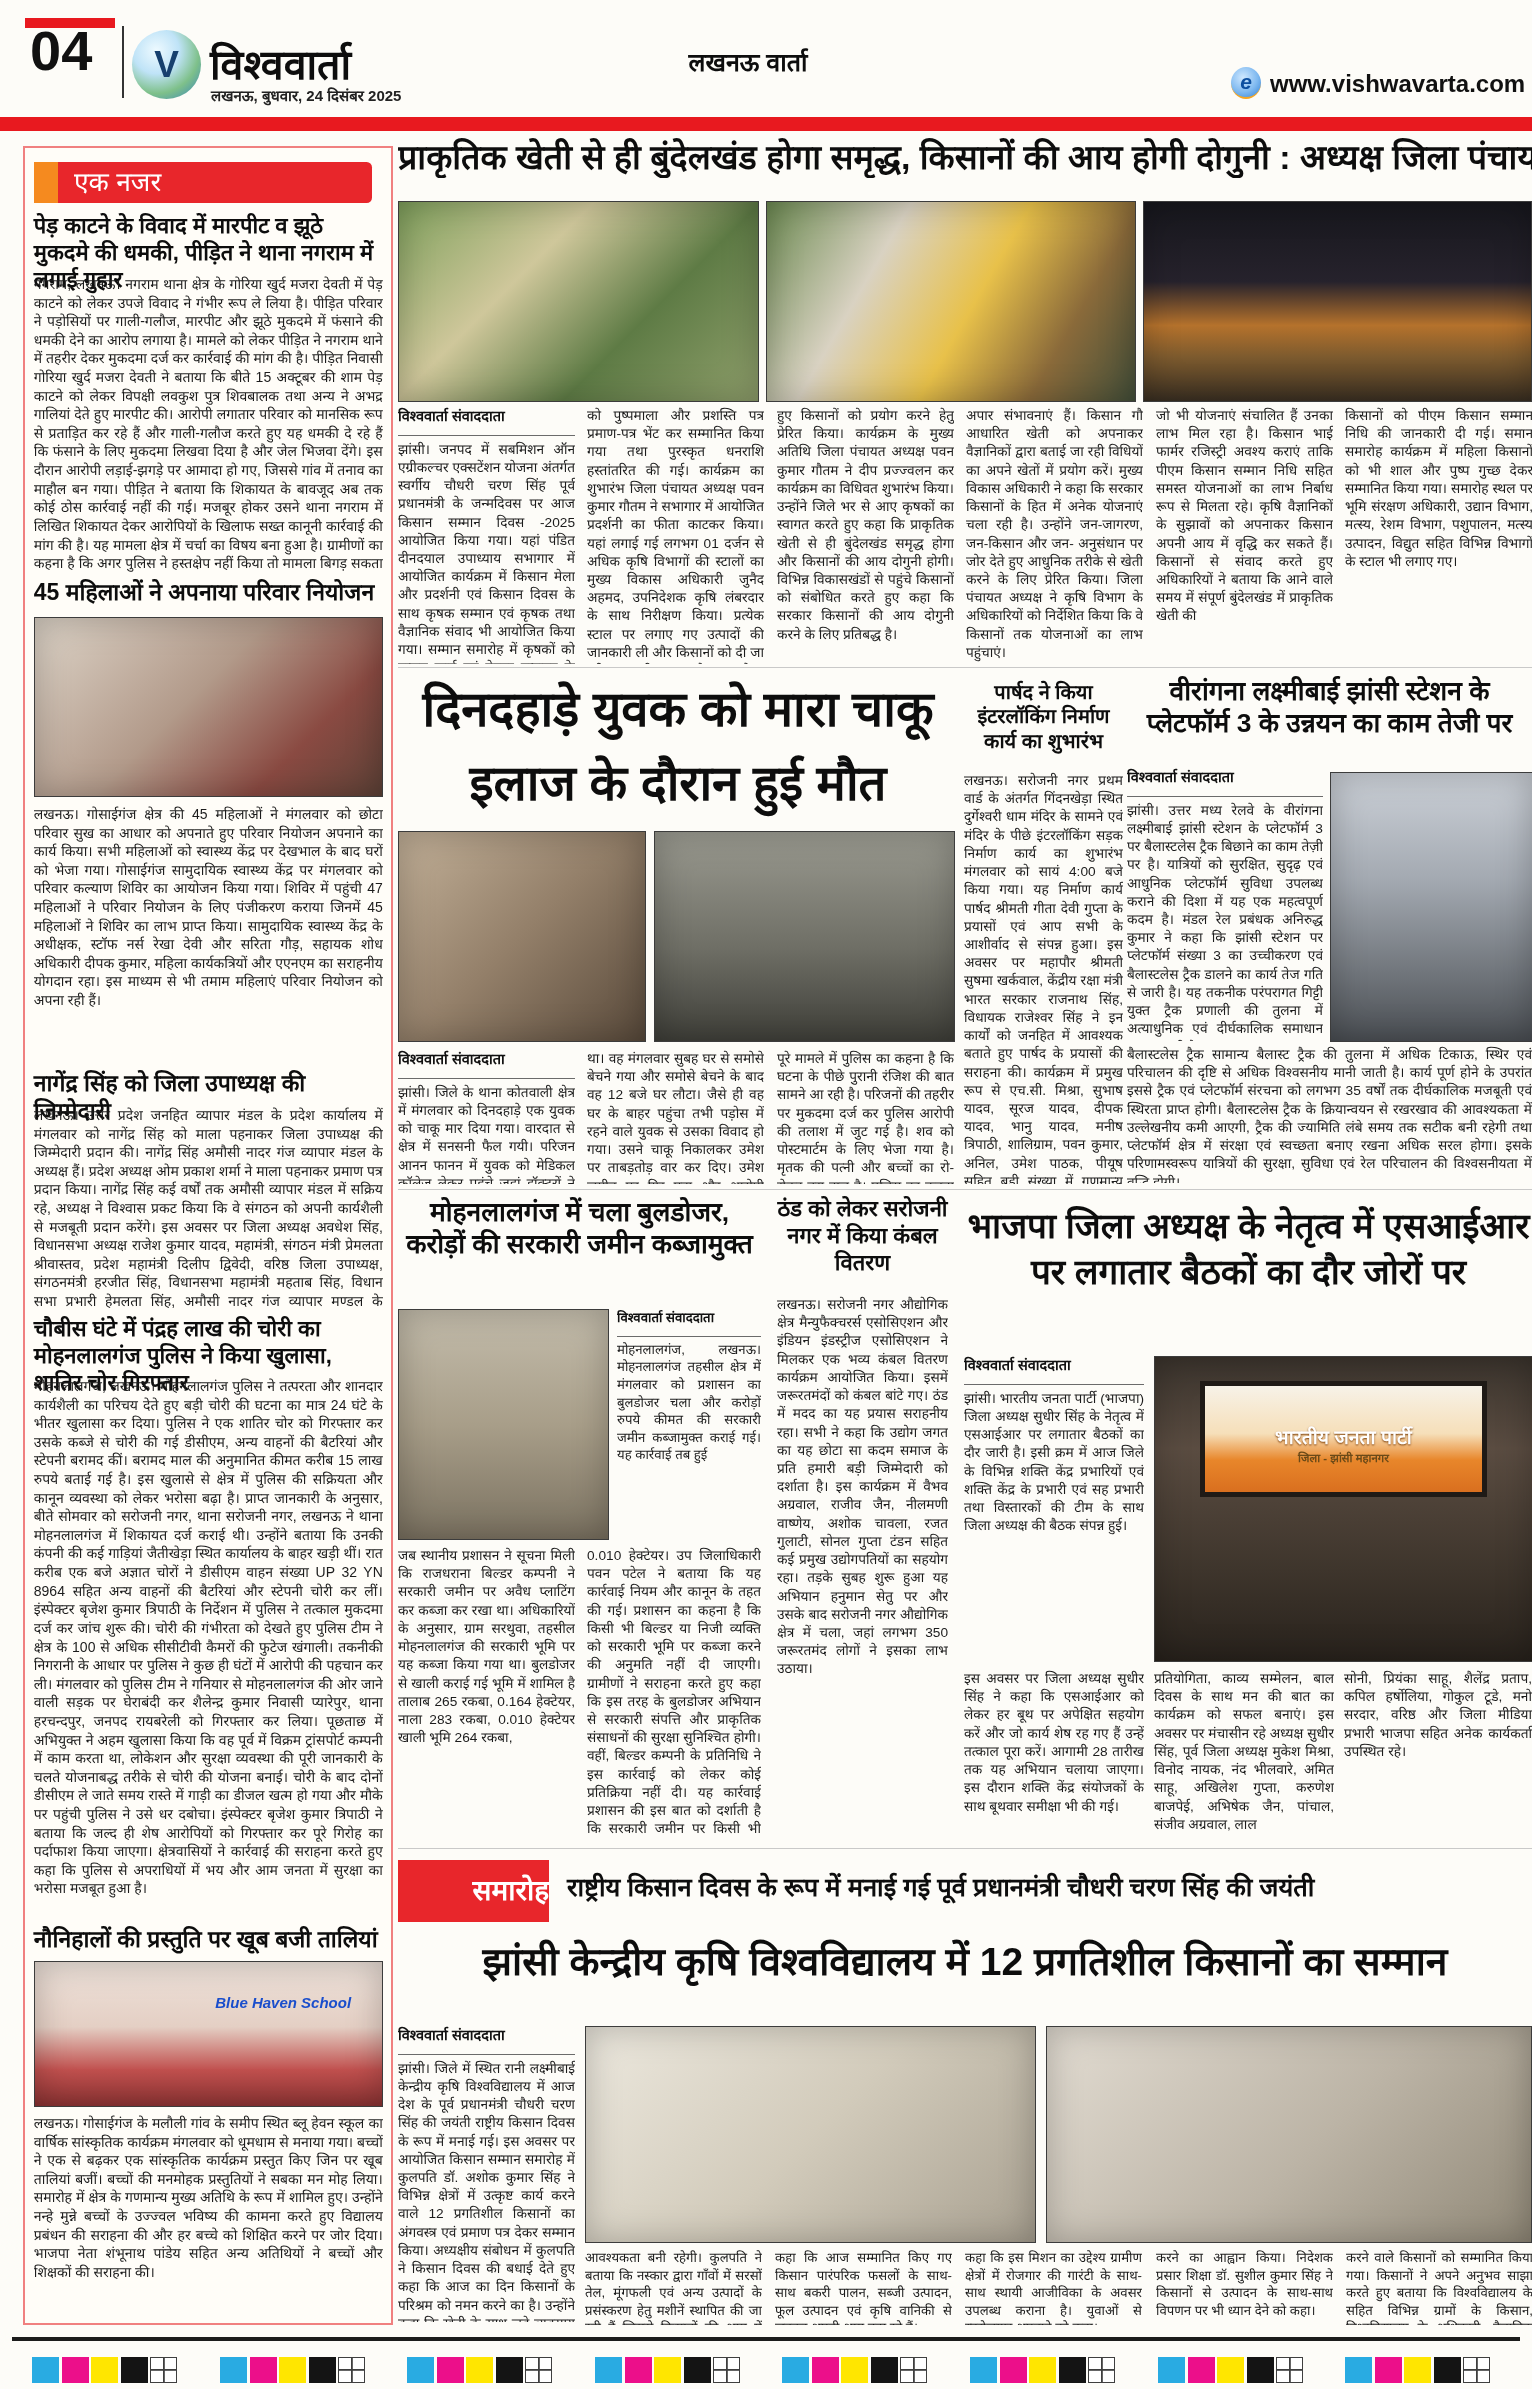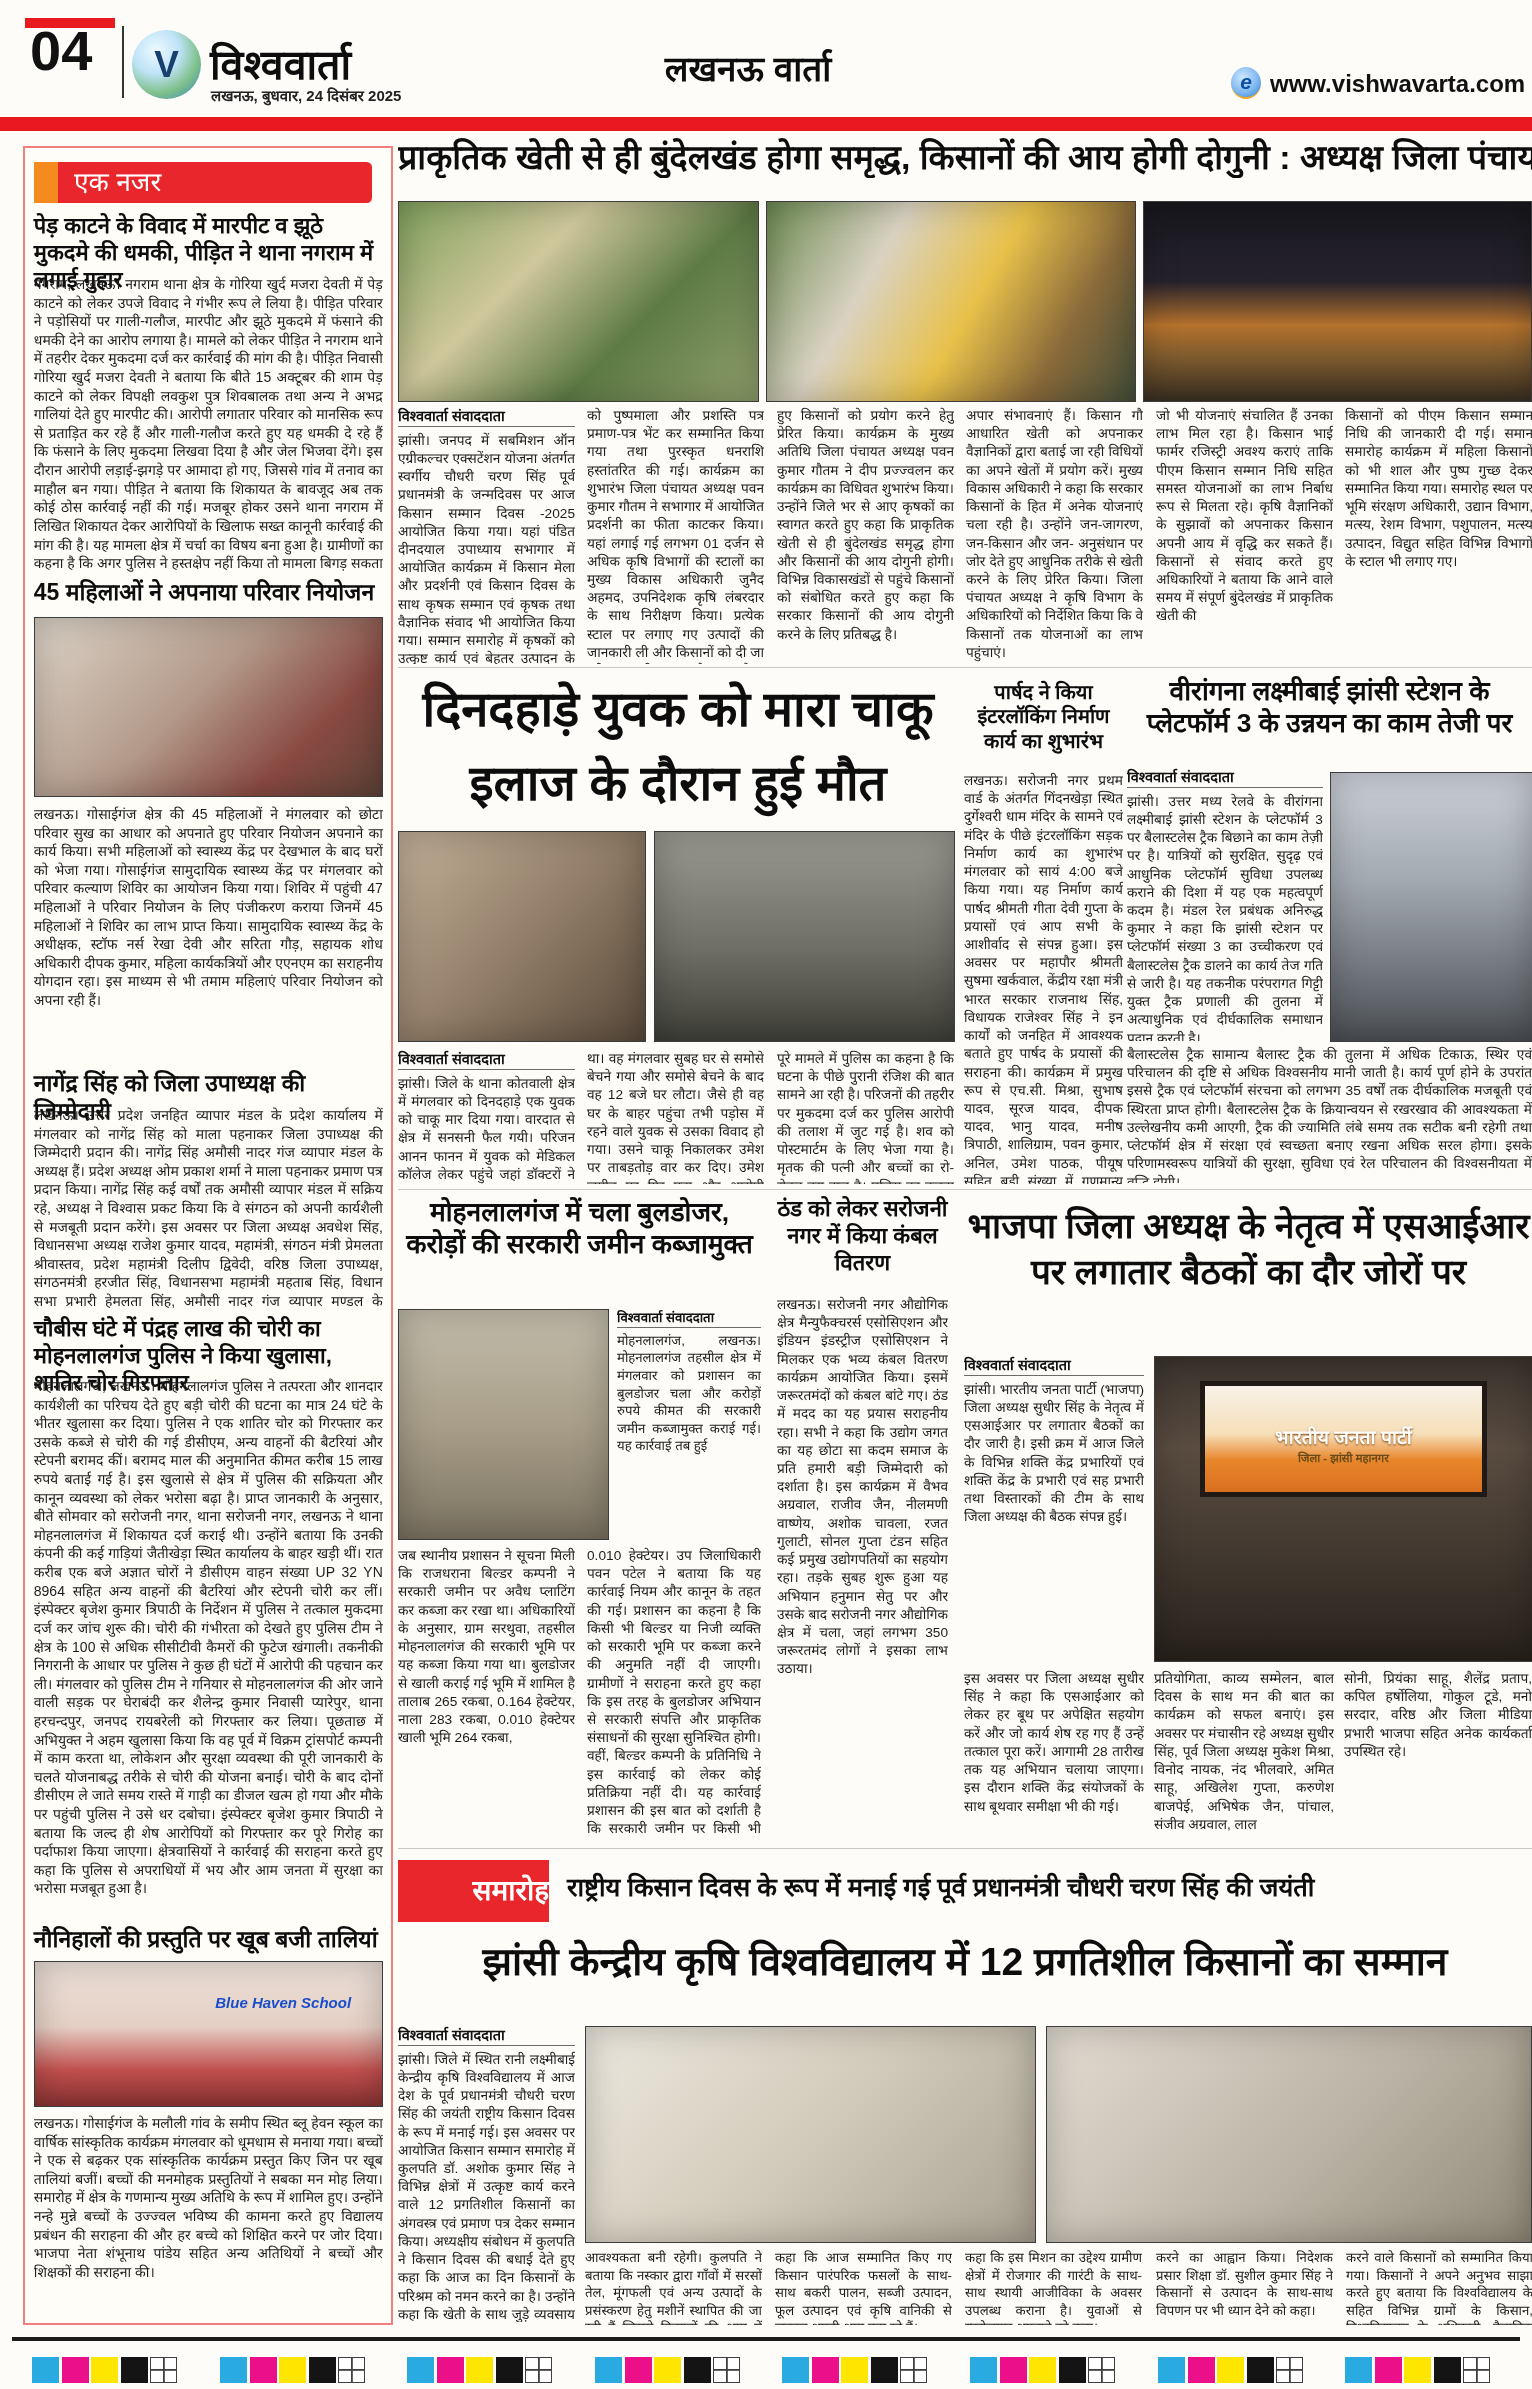--- a/index.html
+++ b/index.html
@@ -1,21 +1,21 @@
 <!DOCTYPE html>
 <html style="font-size:14px"><head>
 <meta charset="utf-8">
 <style>
   html,body{margin:0;padding:0;background:#e9e9e9;}
   .page{position:relative;width:1532px;height:2389px;margin:0 auto;background:#fdfcf8;
         font-family:"Liberation Sans","DejaVu Sans",sans-serif;color:#161616;overflow:hidden;}
   .abs{position:absolute;}
   .hd{position:absolute;font-weight:800;color:#0d0d0d;line-height:1.22;}
   .col{position:absolute;font-size:13.7px;line-height:1.33;text-align:justify;overflow:hidden;color:#1c1c1c;}
-  .byl{font-weight:700;font-size:14.5px;border-bottom:1.8px solid #6b6b6b;padding-bottom:0;margin-bottom:4.4px;color:#111;}
+  .byl{font-weight:700;font-size:14.5px;border-bottom:1.8px solid #6b6b6b;padding-bottom:9px;margin-bottom:4.4px;color:#111;}
   .photo{position:absolute;border:0.9px solid #3c3c3c;box-sizing:border-box;box-shadow:inset 0 0 35px rgba(0,0,0,.25);padding-left:37px;}
   .ph-green{background:linear-gradient(135deg,#7fa05c 0%,#cfc79b 35%,#5e7b45 65%,#90a06c 100%);}
   .ph-expo{background:linear-gradient(120deg,#6d8b52 0%,#d9d2c2 30%,#e8c14a 55%,#8a6a3a 78%,#44503a 100%);}
   .ph-stage{background:linear-gradient(180deg,#17171d 0%,#26222c 40%,#b5722c 62%,#7c5a2e 78%,#3a2f22 100%);}
   .ph-women{background:linear-gradient(135deg,#ddd4c8 0%,#b29a8a 45%,#8a4a42 75%,#5f4338 100%);}
   .ph-kids{background:linear-gradient(180deg,#efe3db 0%,#e4cfc4 45%,#c0504e 75%,#8f3434 100%);}
   .ph-victim{background:linear-gradient(135deg,#c2b098 0%,#937f69 50%,#594a3b 100%);}
   .ph-police{background:linear-gradient(180deg,#9a9a90 0%,#6f6f66 55%,#3f3f39 100%);}
   .ph-rail{background:linear-gradient(180deg,#ccd1d8 0%,#a3a9b1 40%,#70757b 75%,#4b4f54 100%);}
   .ph-dozer{background:linear-gradient(180deg,#c3bcab 0%,#a89e89 50%,#7b example 100%);background:linear-gradient(180deg,#c3bcab 0%,#a89e89 50%,#7b7261 100%);}
@@ -36,21 +36,21 @@
 <div class="page">
 
   <div class="abs" style="left:25px;top:17.6px;width:90px;height:10.6px;background:#e8191f;"></div>
   <div class="abs" style="left:30px;top:23px;font-size:56px;font-weight:700;color:#111;line-height:1;">04</div>
   <div class="abs" style="left:122px;top:26.4px;width:1.8px;height:72px;background:#333;"></div>
   <div class="abs" style="left:132px;top:30px;width:69px;height:69px;border-radius:50%;
        background:radial-gradient(circle at 35% 30%, #eefaff 0%, #bfe3f7 35%, #7ec08a 65%, #2e7fc2 100%);
        display:flex;align-items:center;justify-content:center;font-weight:800;font-size:37px;color:#17406e;">V</div>
   <div class="abs" style="left:210px;top:35px;font-size:41px;font-weight:800;color:#0d0d0d;">विश्ववार्ता</div>
   <div class="abs" style="left:211px;top:85px;font-size:15px;font-weight:700;color:#222;">लखनऊ,  बुधवार, 24 दिसंबर 2025</div>
-  <div class="abs bigcenter" style="left:528px;top:44px;width:440px;font-size:35px;font-weight:800;color:#0d0d0d;">लखनऊ वार्ता</div>
+  <div class="abs bigcenter" style="left:528px;top:44px;width:440px;font-size:25px;font-weight:800;color:#0d0d0d;">लखनऊ वार्ता</div>
   <div class="abs" style="left:1231px;top:67px;width:30px;height:30px;border-radius:50%;
        background:radial-gradient(circle at 40% 35%, #cfe8ff 0%, #7fb9f0 55%, #2f7fd6 100%);border-bottom:2.6px solid #f5a623;
        display:flex;align-items:center;justify-content:center;color:#0d4fa0;font-weight:800;font-size:21px;font-style:italic;">e</div>
   <div class="abs" style="left:1270px;top:70px;font-size:24px;font-weight:800;color:#111;">www.vishwavarta.com</div>
 
   <div class="abs" style="left:0;top:117px;width:1532px;height:14px;background:#e8191f;"></div>
 
   <div class="abs" style="left:23px;top:146px;width:366px;height:2175px;border:2.6px solid #f08080;background:#fffdf8;">
     <div class="abs" style="left:8.8px;top:14px;width:25px;height:41px;background:#f58a1f;"></div>
     <div class="abs" style="left:33px;top:14px;width:314px;height:41px;background:#e8262b;color:#fff;font-weight:400;font-size:26.4px;line-height:41px;padding-left:16px;box-sizing:border-box;border-radius:0 5.3px 5.3px 0;">एक नजर</div>

